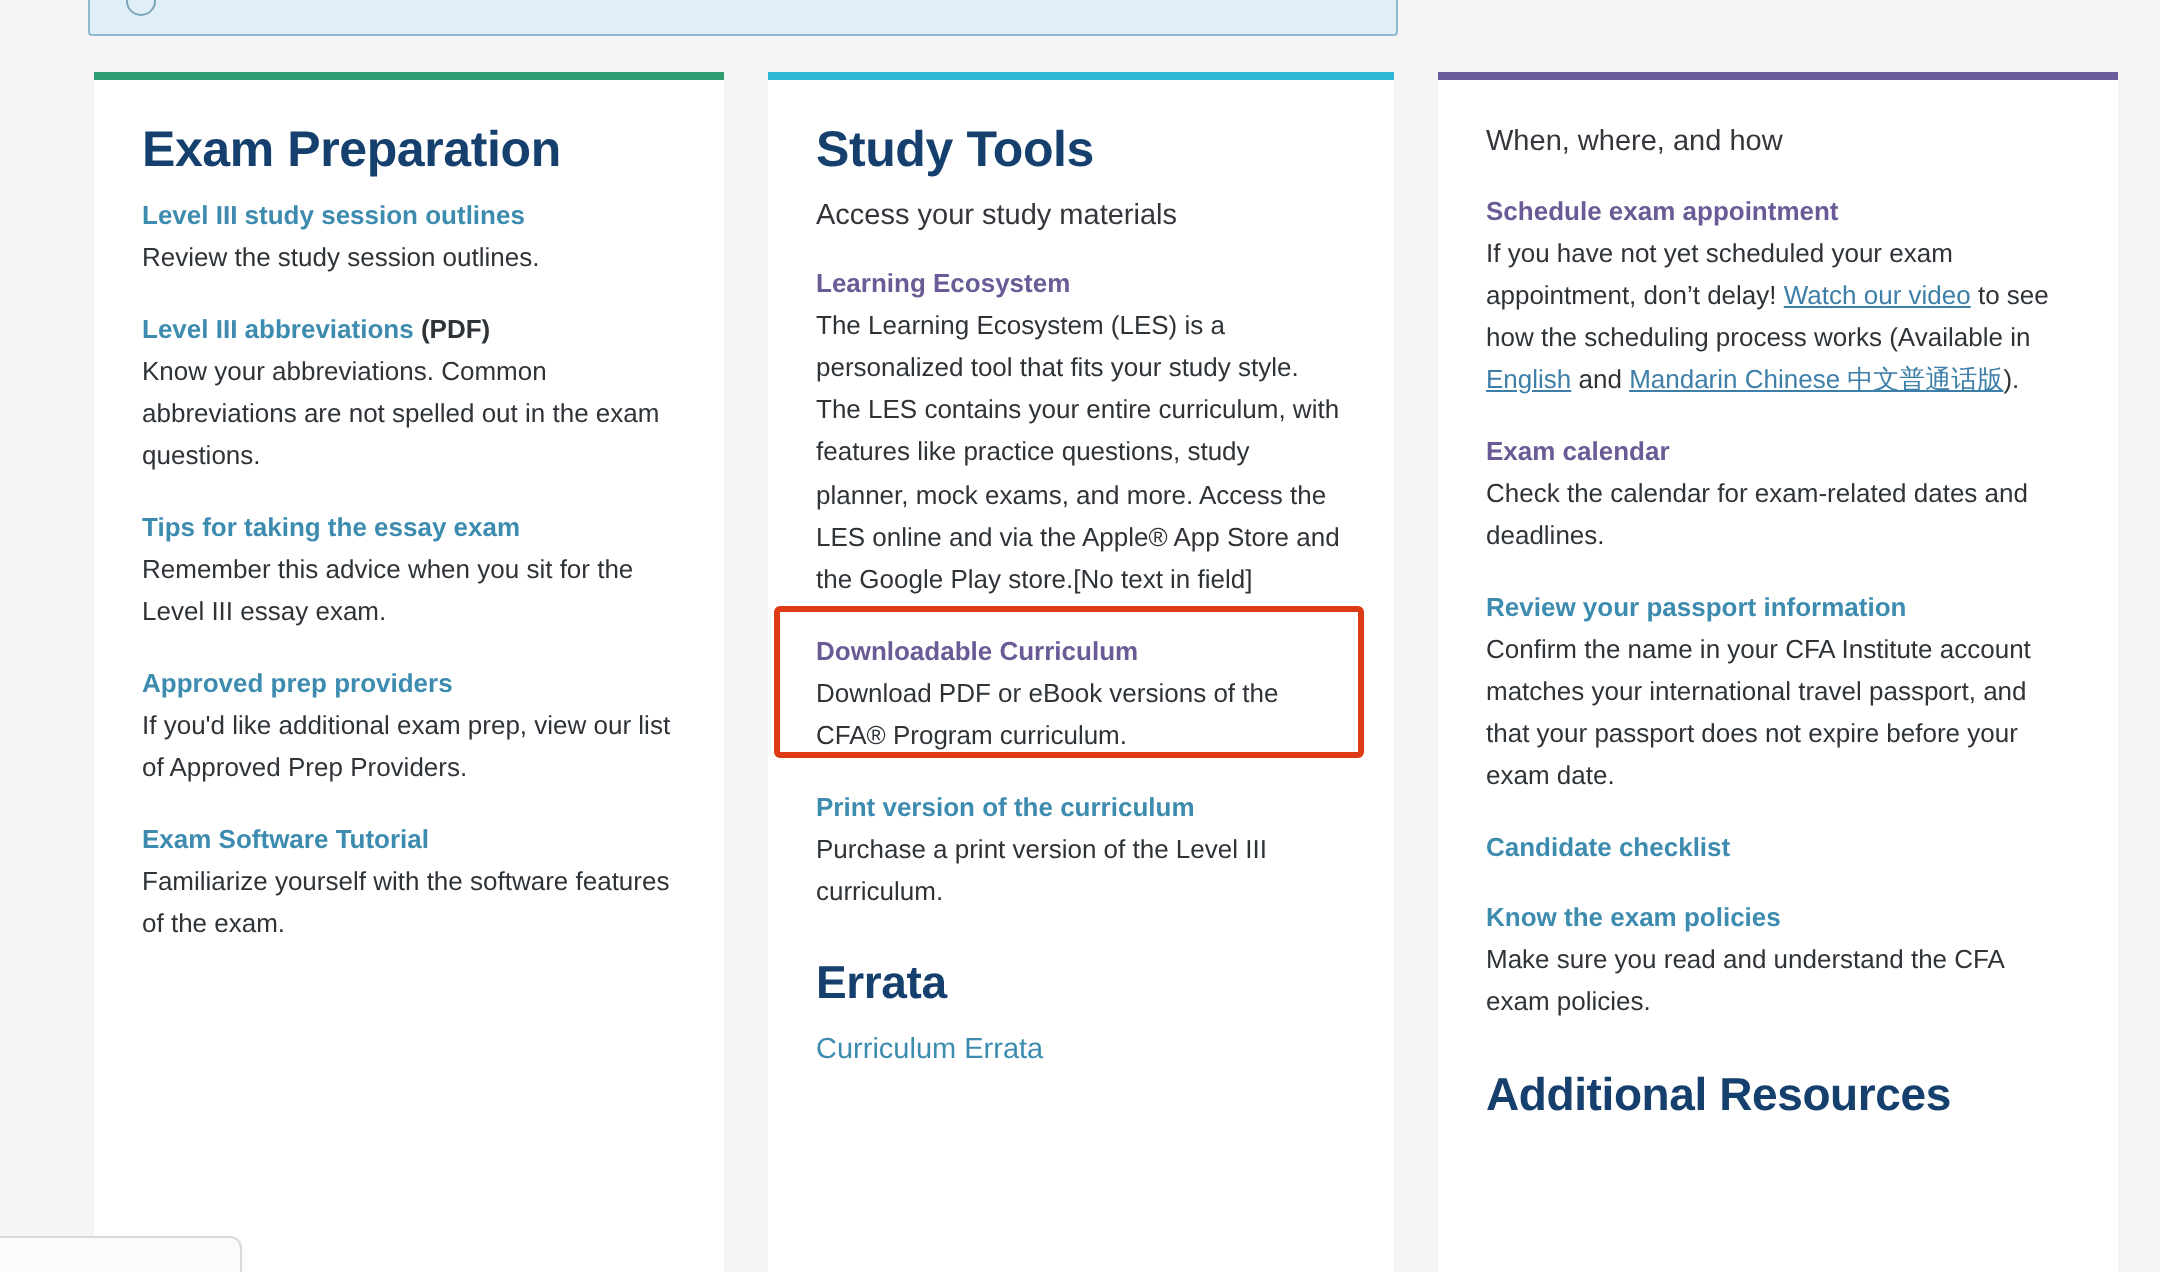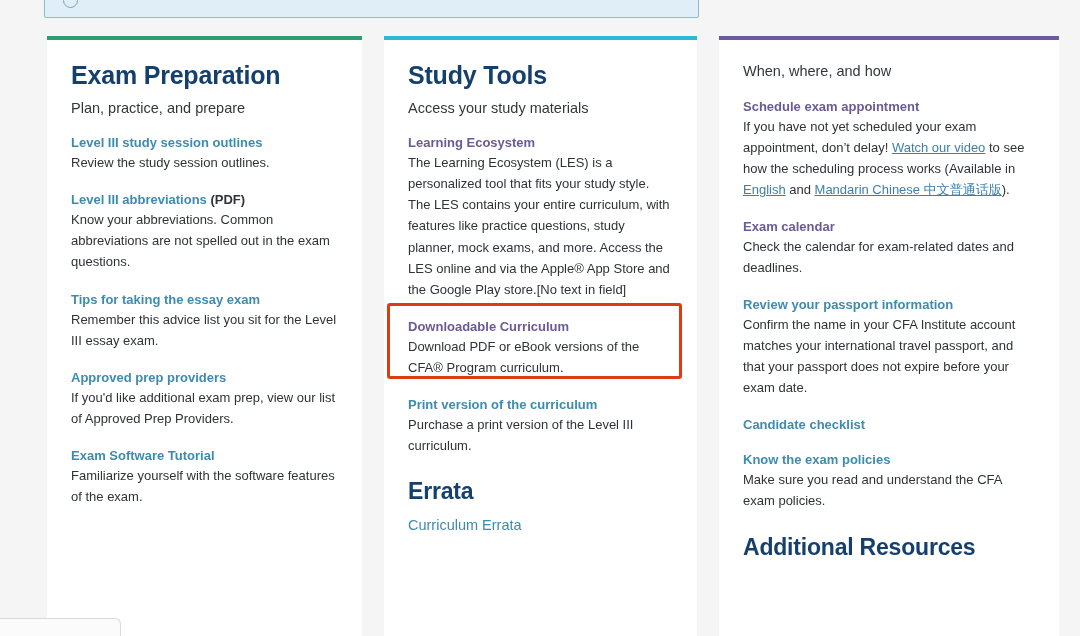--- a/index.html
+++ b/index.html
@@ -178,35 +178,34 @@
 </div>
 
 <div class="columns">
 
   <div class="col-spacer"></div>
 
   <div class="col col-1">
     <div class="accent-bar" id="accent-0" style="background: rgb(46, 157, 114);"></div>
     <div class="col-body">
       <h2 class="card-title">Exam Preparation</h2>
-      <p class="card-sub">Plan, practice, and prepare</p>
 
       <div class="entry">
         <a class="link blue" href="#">Level III study session outlines</a><span class="suffix"></span>
         <p class="desc">Review the study session outlines.</p>
       </div>
 
       <div class="entry">
         <a class="link blue" href="#">Level III abbreviations</a><span class="suffix"> (PDF)</span>
         <p class="desc">Know your abbreviations. Common abbreviations are not spelled out in the exam questions.</p>
       </div>
 
       <div class="entry">
         <a class="link blue" href="#">Tips for taking the essay exam</a><span class="suffix"></span>
-        <p class="desc">Remember this advice list you sit for the Level III essay exam.</p>
+        <p class="desc">Remember this advice when you sit for the Level III essay exam.</p>
       </div>
 
       <div class="entry">
         <a class="link blue" href="#">Approved prep providers</a><span class="suffix"></span>
         <p class="desc">If you'd like additional exam prep, view our list of Approved Prep Providers.</p>
       </div>
 
       <div class="entry">
         <a class="link blue" href="#">Exam Software Tutorial</a><span class="suffix"></span>
         <p class="desc">Familiarize yourself with the software features of the exam.</p>

